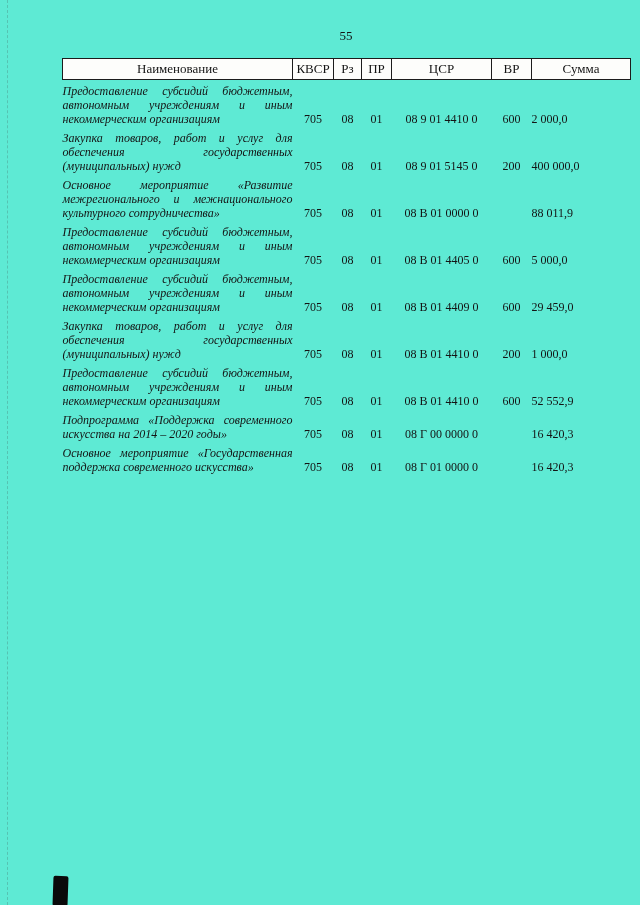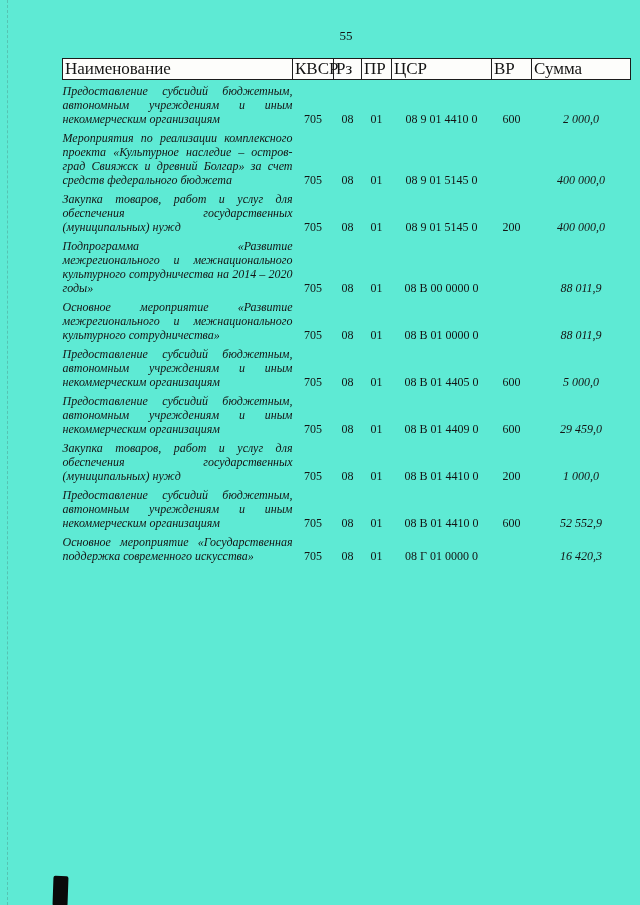--- a/index.html
+++ b/index.html
@@ -45,45 +45,44 @@
     border-collapse: collapse;
     table-layout: fixed;
     margin: 14px 0 0 62px;
     width: 568px;
     font-size: 12px;
     line-height: 14px;
   }
   table.budget thead th {
     border: 1px solid #1c1c1c;
     font-weight: normal;
-    font-size: 17px;
+    font-size: 13px;
     padding: 3px 2px;
-    text-align: left;
+    text-align: center;
     vertical-align: middle;
     background: #fdfdfb;
   }
   table.budget tbody td {
     vertical-align: bottom;
     padding: 4px 0 1px 0;
   }
   td.name {
     text-align: justify;
     padding-left: 2px;
     padding-right: 9px;
     font-style: italic;
   }
   td.num {
     text-align: center;
     white-space: nowrap;
   }
   td.sum {
-    text-align: center;
+    text-align: left;
     padding-right: 3px;
     white-space: nowrap;
-    font-style: italic;
   }
 </style>
 </head>
 <body>
 
 <div class="page">
   <div class="scan-edge-line"></div>
 
   <div class="page-number">55</div>
 
@@ -112,45 +111,27 @@
       <tr>
         <td class="name">Предоставление субсидий бюджетным, автономным учреждениям и иным некоммерческим организациям</td>
         <td class="num">705</td>
         <td class="num">08</td>
         <td class="num">01</td>
         <td class="num">08 9 01 4410 0</td>
         <td class="num">600</td>
         <td class="sum">2 000,0</td>
       </tr>
       <tr>
-        <td class="name">Мероприятия по реализации комплексного проекта «Культурное наследие – остров-град Свияжск и древний Болгар» за счет средств федерального бюджета</td>
-        <td class="num">705</td>
-        <td class="num">08</td>
-        <td class="num">01</td>
-        <td class="num">08 9 01 5145 0</td>
-        <td class="num"></td>
-        <td class="sum">400 000,0</td>
-      </tr>
-      <tr>
         <td class="name">Закупка товаров, работ и услуг для обеспечения государственных (муниципальных) нужд</td>
         <td class="num">705</td>
         <td class="num">08</td>
         <td class="num">01</td>
         <td class="num">08 9 01 5145 0</td>
         <td class="num">200</td>
         <td class="sum">400 000,0</td>
-      </tr>
-      <tr>
-        <td class="name">Подпрограмма «Развитие межрегионального и межнационального культурного сотрудничества на 2014 – 2020 годы»</td>
-        <td class="num">705</td>
-        <td class="num">08</td>
-        <td class="num">01</td>
-        <td class="num">08 В 00 0000 0</td>
-        <td class="num"></td>
-        <td class="sum">88 011,9</td>
       </tr>
       <tr>
         <td class="name">Основное мероприятие «Развитие межрегионального и межнационального культурного сотрудничества»</td>
         <td class="num">705</td>
         <td class="num">08</td>
         <td class="num">01</td>
         <td class="num">08 В 01 0000 0</td>
         <td class="num"></td>
         <td class="sum">88 011,9</td>
       </tr>
@@ -184,20 +165,29 @@
       <tr>
         <td class="name">Предоставление субсидий бюджетным, автономным учреждениям и иным некоммерческим организациям</td>
         <td class="num">705</td>
         <td class="num">08</td>
         <td class="num">01</td>
         <td class="num">08 В 01 4410 0</td>
         <td class="num">600</td>
         <td class="sum">52 552,9</td>
       </tr>
       <tr>
+        <td class="name">Подпрограмма «Поддержка современного искусства на 2014 – 2020 годы»</td>
+        <td class="num">705</td>
+        <td class="num">08</td>
+        <td class="num">01</td>
+        <td class="num">08 Г 00 0000 0</td>
+        <td class="num"></td>
+        <td class="sum">16 420,3</td>
+      </tr>
+      <tr>
         <td class="name">Основное мероприятие «Государственная поддержка современного искусства»</td>
         <td class="num">705</td>
         <td class="num">08</td>
         <td class="num">01</td>
         <td class="num">08 Г 01 0000 0</td>
         <td class="num"></td>
         <td class="sum">16 420,3</td>
       </tr>
     </tbody>
   </table>

